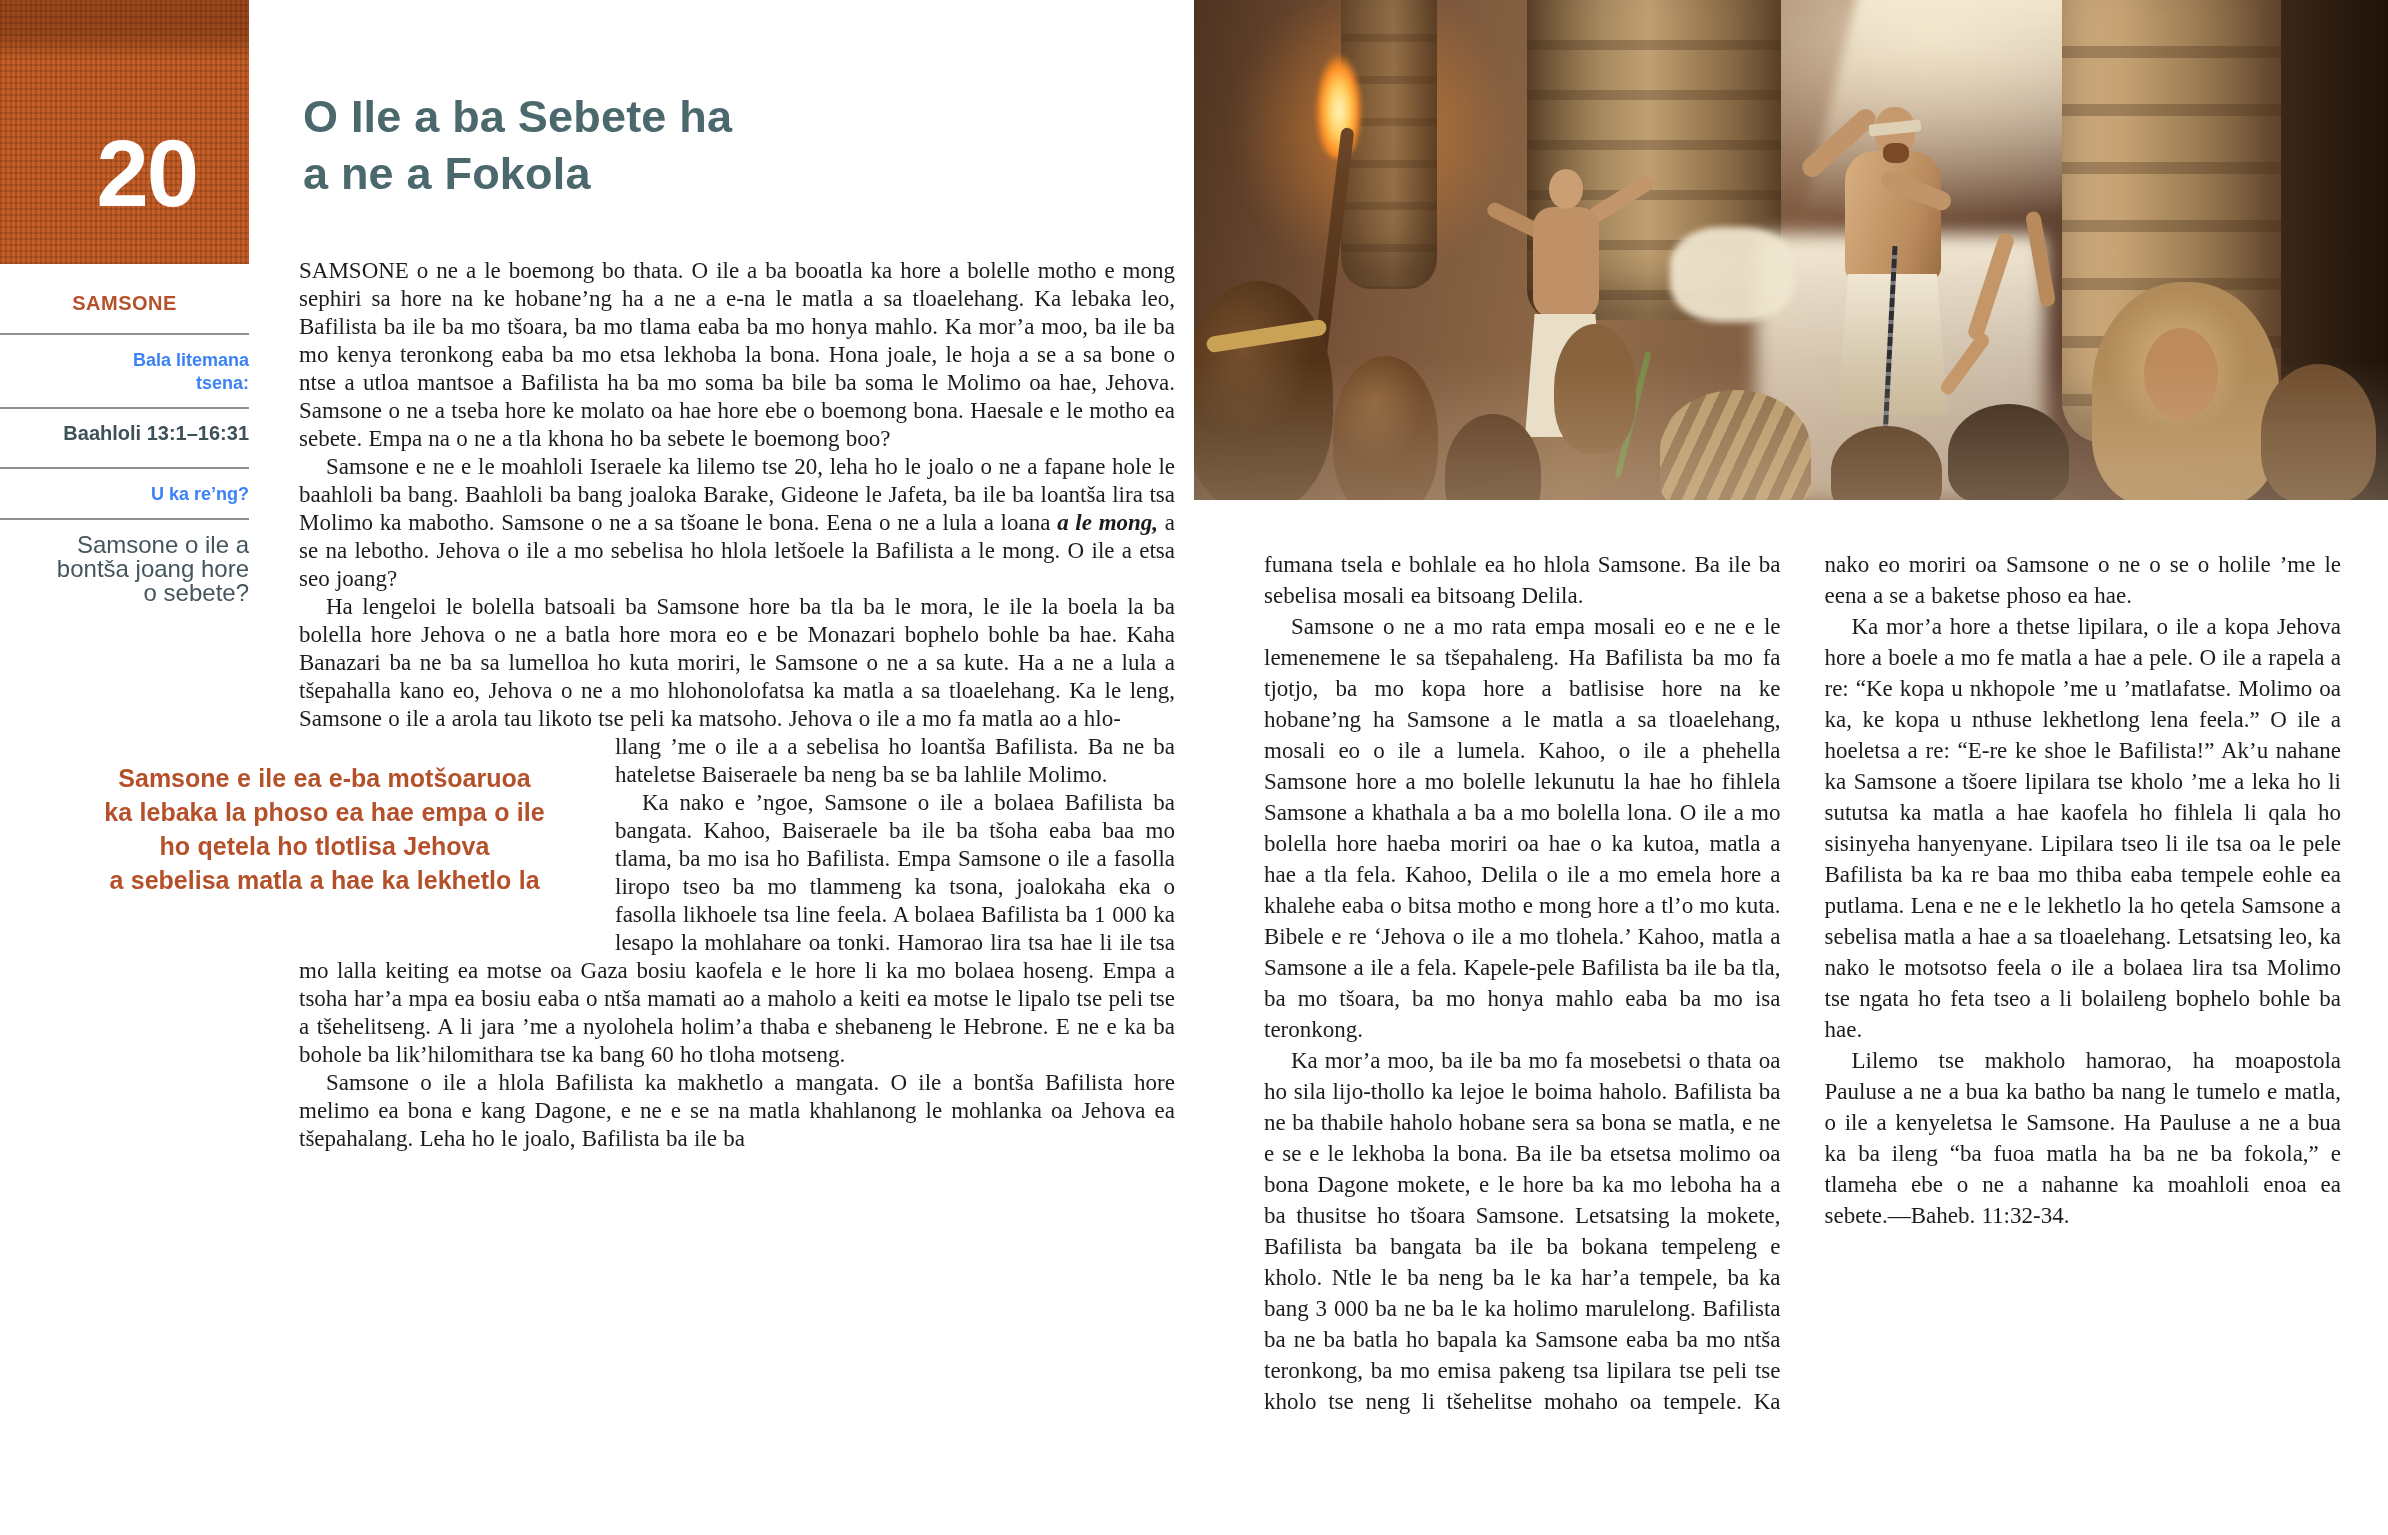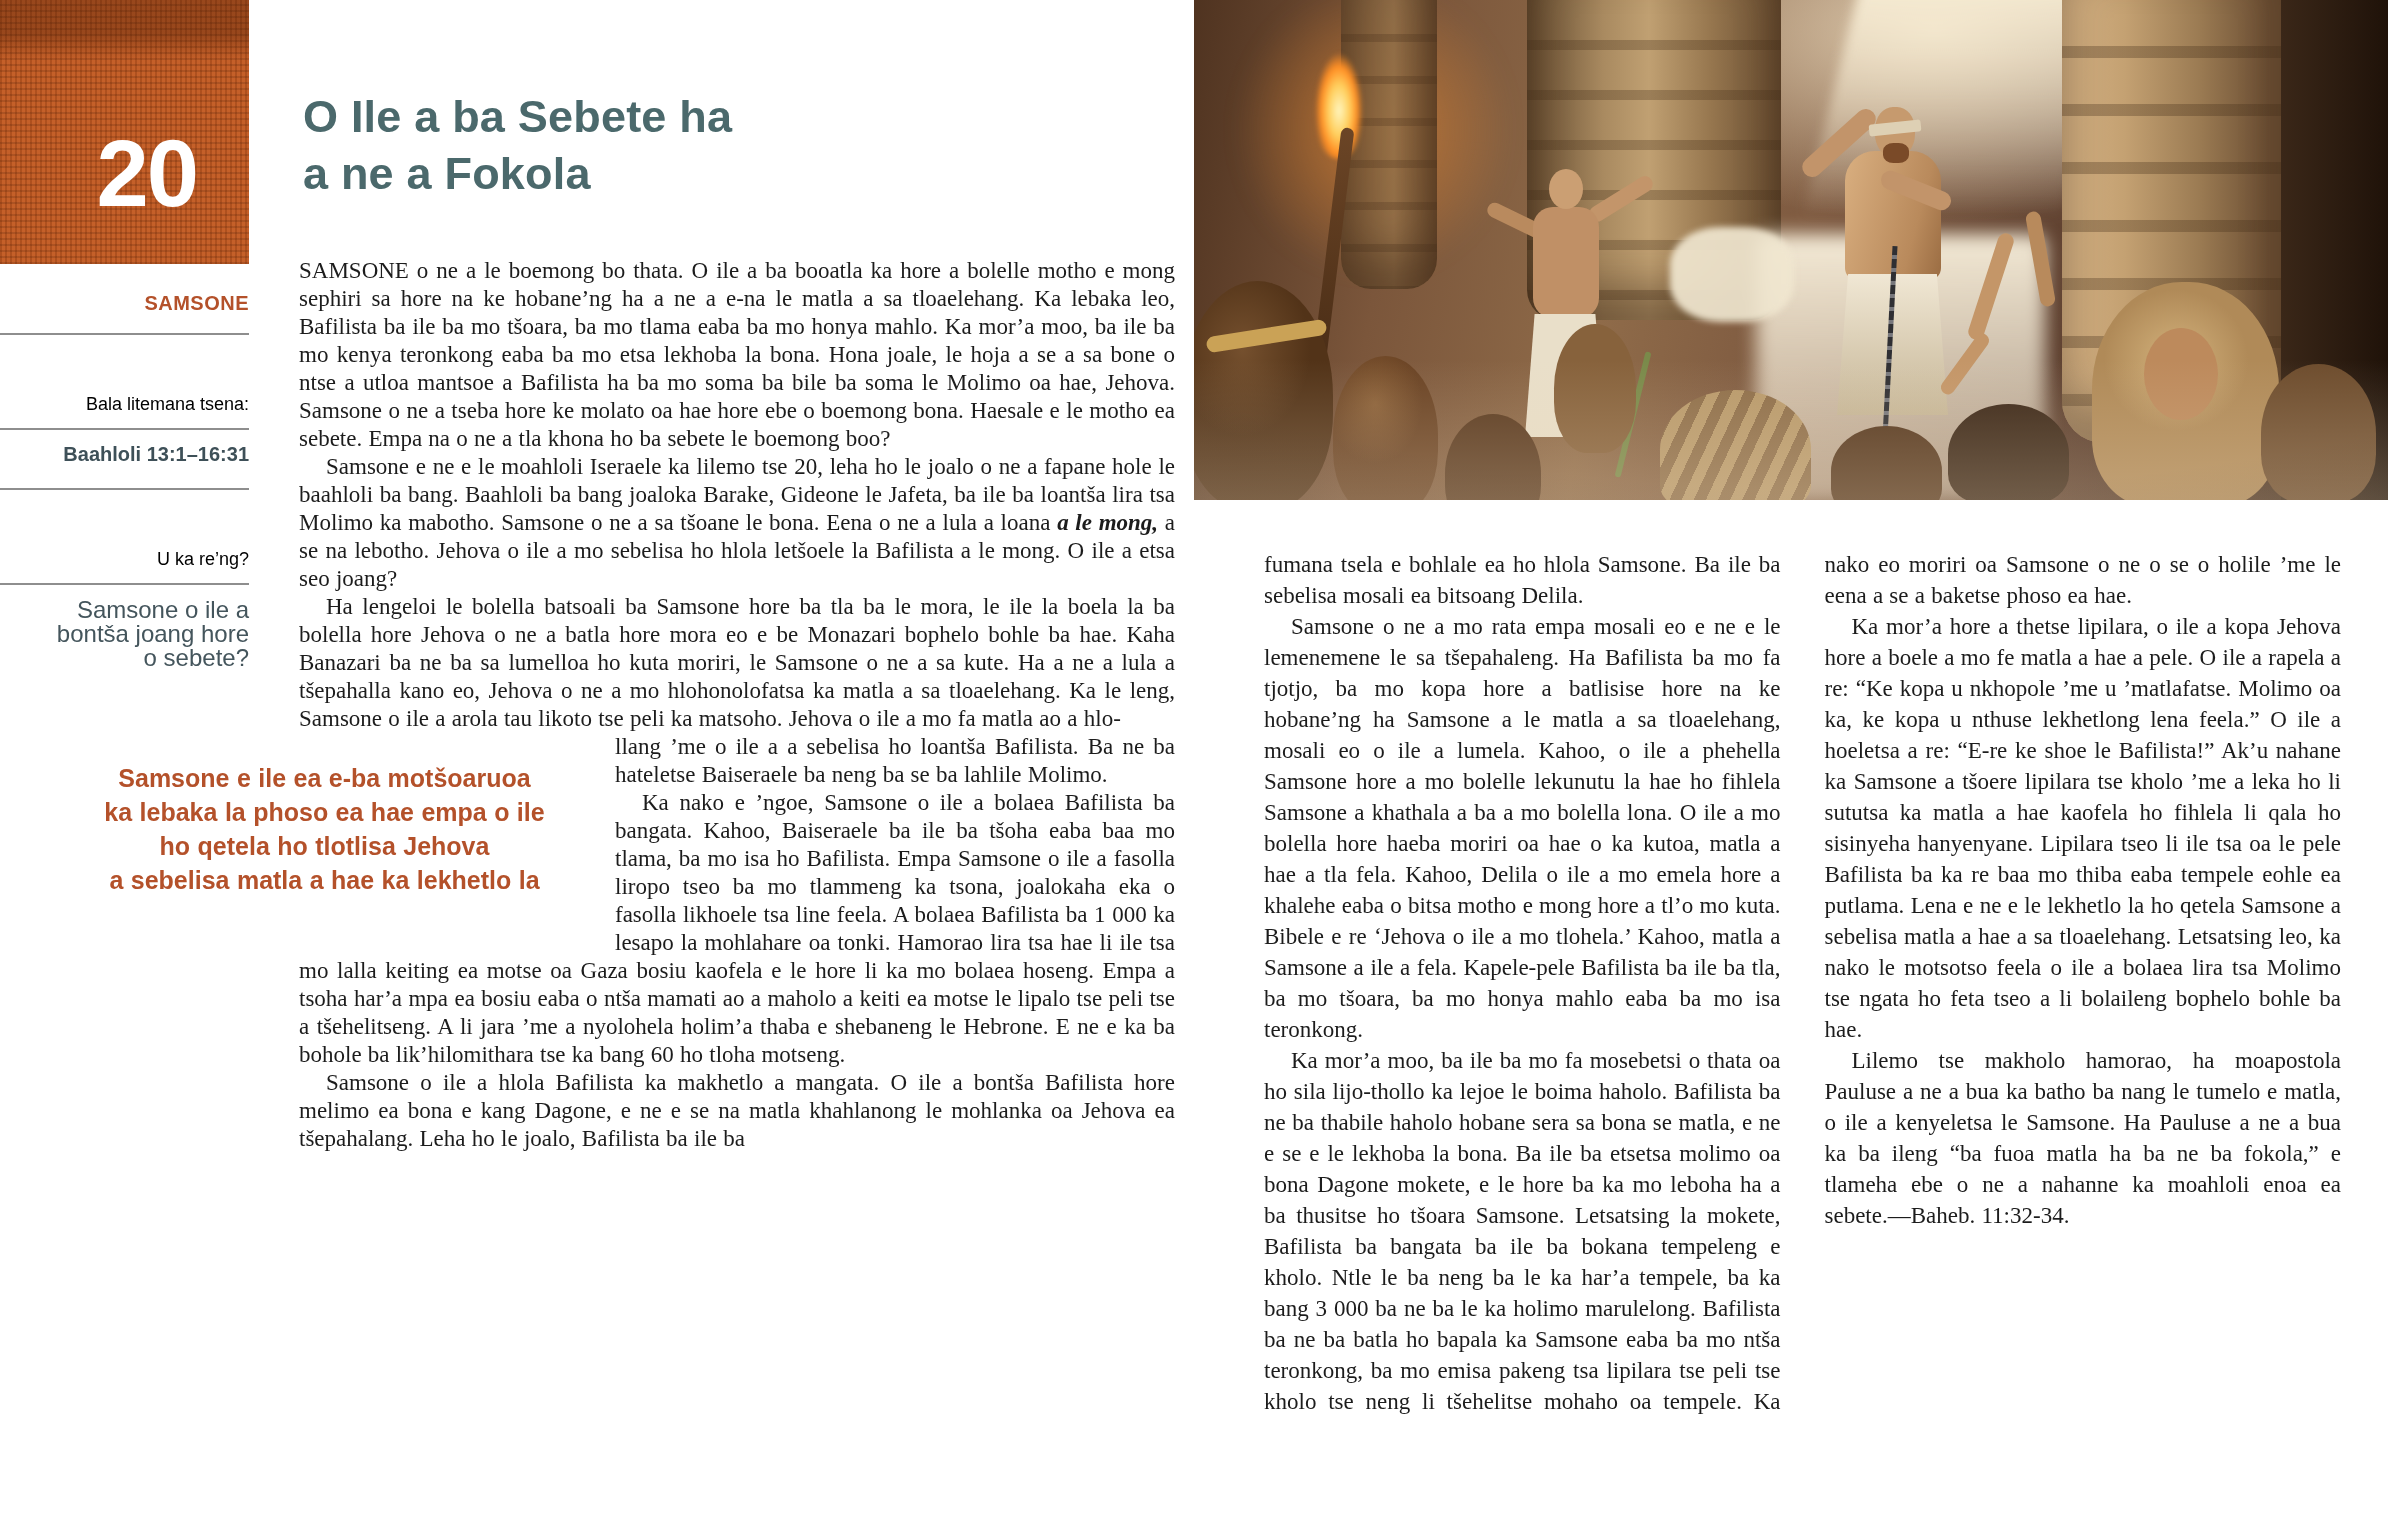--- a/index.html
+++ b/index.html
@@ -19,24 +19,24 @@
   }
   .chapter-number{
     position:absolute;right:52px;top:127px;
     color:#ffffff;font-size:94px;font-weight:bold;line-height:1;letter-spacing:-2px;
   }
   .side-entries{
     position:absolute;left:0;top:264px;width:249px;text-align:right;
   }
   .side-rule{height:2px;background:#8e8e8e;border:0;margin:0;}
   .side-person{
-    padding:28px 0 18px 0;color:#b4512a;font-weight:bold;font-size:20px;letter-spacing:0.5px;
+    padding:28px 0 18px 0;color:#b4512a;font-weight:bold;font-size:20px;letter-spacing:0.5px;text-align:center;
   }
   .side-label{
-    padding:14px 0 12px 0;color:#000000;font-weight:normal;font-size:18px;line-height:23px;margin-top:44px;
+    padding:14px 0 12px 0;color:#3b82f6;font-weight:bold;font-size:18px;line-height:23px;
   }
   .side-label .constrain{display:inline-block;max-width:174px;}
   .side-reading{
     padding:13px 0 22px 0;color:#3e5058;font-weight:bold;font-size:20px;
   }
   .side-question{
     padding:13px 0 0 0;color:#44555c;font-size:24px;line-height:24px;
   }
   .side-question .constrain{display:inline-block;max-width:199px;}
   

